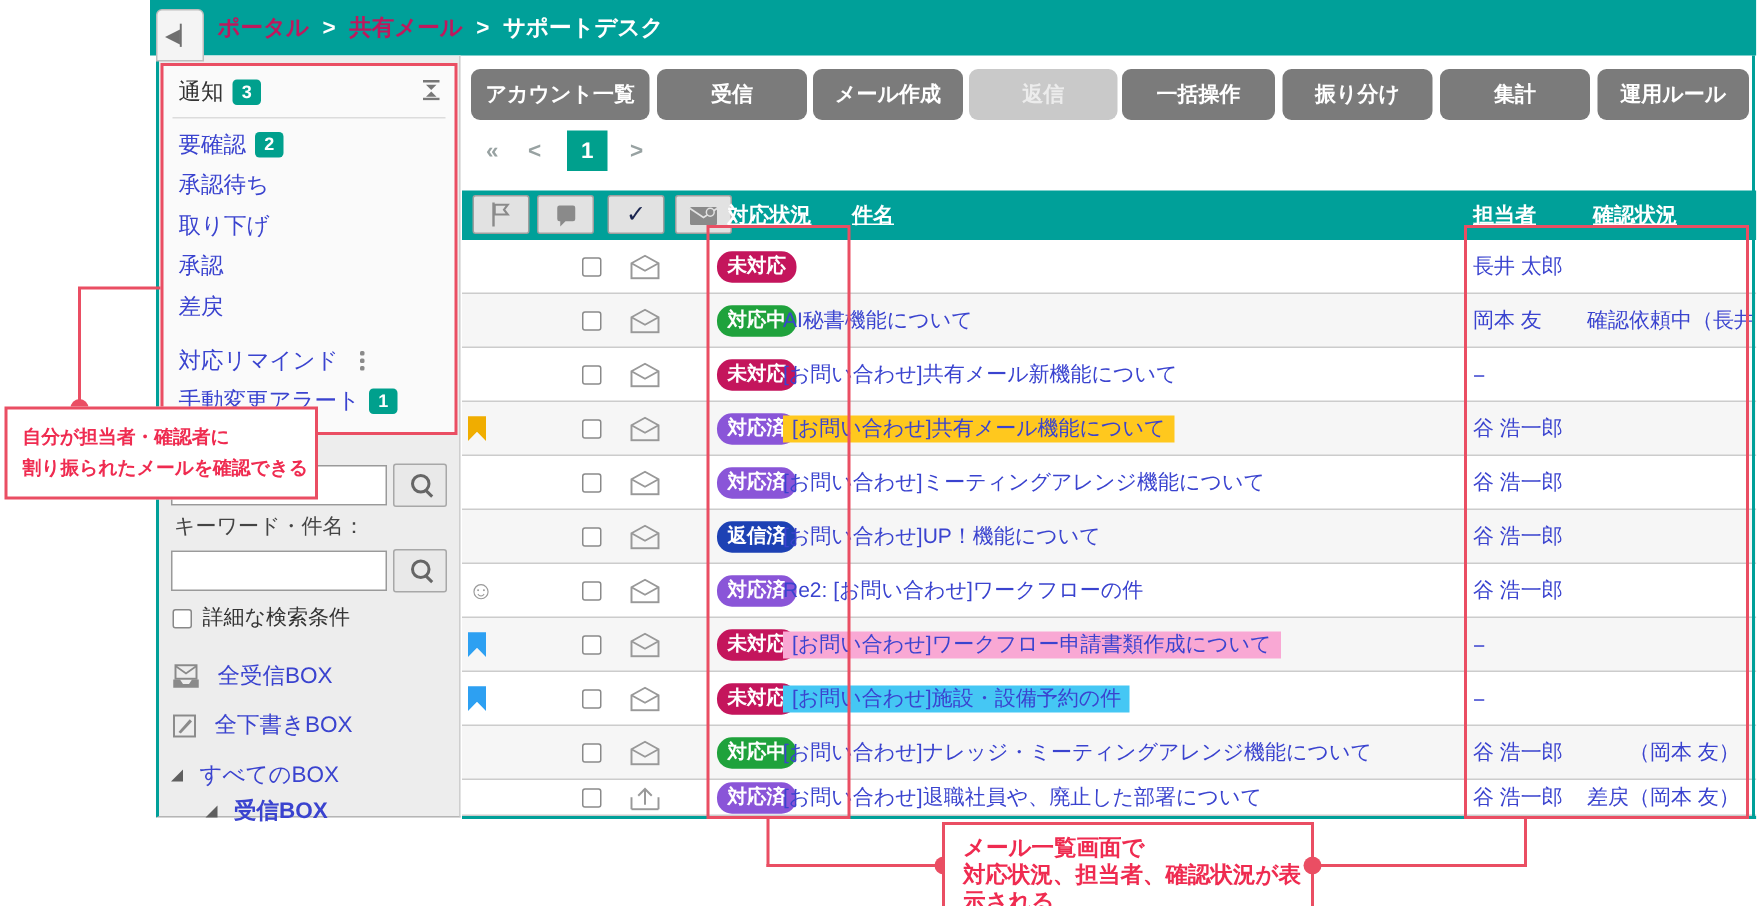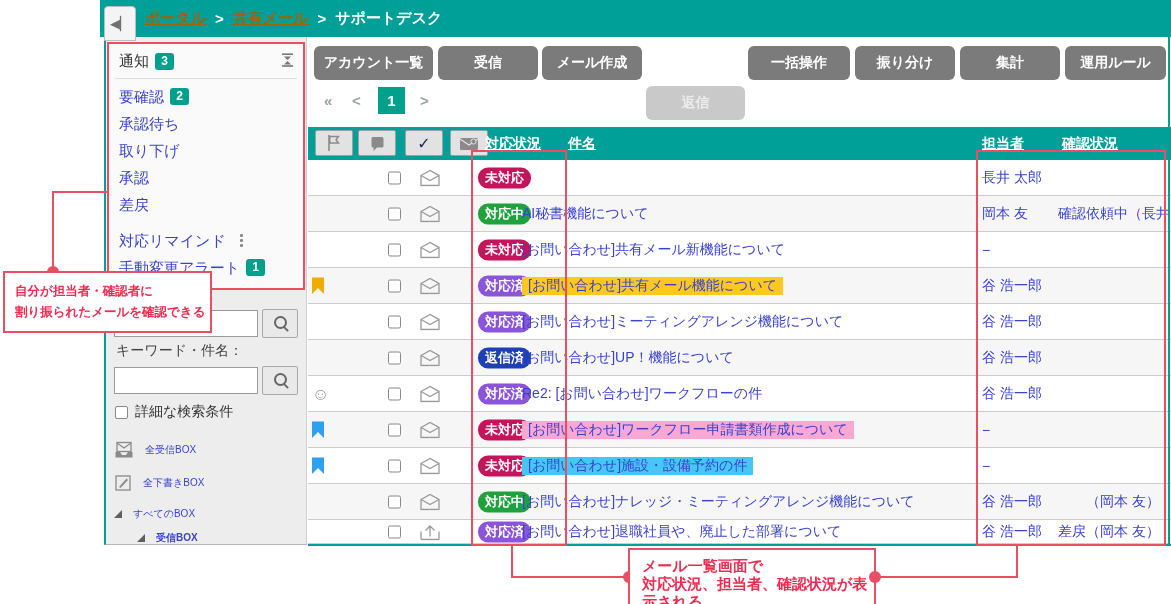--- a/index.html
+++ b/index.html
@@ -6,21 +6,21 @@
   .screen{position:relative;width:1171px;height:604px;background:#fff;overflow:hidden;
           font-family:"Liberation Sans","DejaVu Sans",sans-serif;}
   a{cursor:pointer;}
   
   .topbar{position:absolute;left:100px;top:0;width:1071px;height:37px;background:#00a099;}
   .collapse-tab{position:absolute;left:104px;top:6px;width:30px;height:33px;background:#f4f4f4;
                 border:1px solid #bdbdbd;border-radius:4px 4px 0 0;z-index:2;display:flex;
                 align-items:center;justify-content:center;color:#6f6f6f;font-size:13px;font-weight:bold;}
   .breadcrumb{position:absolute;left:145px;top:0;height:37px;display:flex;align-items:center;gap:9px;
               color:#fff;font-size:15px;font-weight:bold;z-index:2;}
-  .breadcrumb a{color:#a16207;text-decoration:underline;}
+  .breadcrumb a{color:#be185d;}
   .breadcrumb .sep{font-weight:bold;}
   
   .sidebar{position:absolute;left:104px;top:37px;width:203px;height:508px;background:#ededed;
            border-left:2px solid #00a099;border-right:1px solid #cfcfcf;border-bottom:1px solid #b5b5b5;
            box-sizing:border-box;}
   .notif-panel{position:absolute;left:1px;top:5px;width:198px;height:248px;border:2px solid #ea4e63;
                background:#fafafa;box-sizing:border-box;z-index:3;}
   .notif-head{display:flex;align-items:center;padding:8px 8px 5px 10px;font-size:15px;color:#333;}
   .notif-head .spacer{flex:1;}
   .tbadge{display:inline-block;margin-left:6px;min-width:11px;height:17px;line-height:17px;text-align:center;
@@ -33,27 +33,27 @@
   .vdots i{width:3px;height:3px;background:#8a8a8a;border-radius:1px;}
   .s-input{position:absolute;left:8px;width:144px;height:27px;border:1px solid #9a9a9a;background:#fff;
            box-sizing:border-box;font-family:inherit;}
   .s-btn{position:absolute;left:156px;width:36px;height:29px;border:1px solid #a8a8a8;background:#e9e9e9;
          border-radius:2px;cursor:pointer;}
   .mag{display:inline-block;width:9px;height:9px;border:2px solid #666;border-radius:50%;position:relative;}
   .mag:after{content:"";position:absolute;width:2px;height:6px;background:#666;left:9px;top:8px;transform:rotate(-45deg);}
   .s-label{position:absolute;left:10px;font-size:14px;color:#444;}
   .adv-row{position:absolute;left:9px;display:flex;gap:7px;align-items:center;font-size:14px;color:#333;}
   .cbx{display:inline-block;width:13px;height:13px;border:1px solid #888;background:#fff;border-radius:2px;box-sizing:border-box;}
-  .box-item{position:absolute;display:flex;align-items:center;gap:11px;font-size:10px;color:#3a43cf;cursor:pointer;}
+  .box-item{position:absolute;display:flex;align-items:center;gap:11px;font-size:15px;color:#3a43cf;cursor:pointer;}
   .box-item.bold{font-weight:bold;}
   .tri{width:0;height:0;border-bottom:8px solid #5f5f5f;border-left:8px solid transparent;}
   
   .tbtn{position:absolute;top:46px;height:34px;background:#7b7b7b;color:#fff;border:none;border-radius:6px;
         font-size:14px;font-weight:bold;font-family:inherit;cursor:pointer;}
-  .tbtn.disabled{background:#c9c9c9;color:#ececec;cursor:default;margin-top:40px;}
+  .tbtn.disabled{background:#c9c9c9;color:#ececec;cursor:default;}
   
   .pag-sym{position:absolute;top:88px;height:26px;line-height:26px;color:#98a2a2;font-size:15px;font-weight:bold;cursor:pointer;}
   .pag-cur{position:absolute;top:87px;width:27px;height:27px;background:#00a08d;color:#fff;text-align:center;
            line-height:27px;font-weight:bold;font-size:15px;}
   
   .thead{position:absolute;left:308px;top:127px;width:863px;height:33px;background:#00a099;}
   .hbtn{position:absolute;top:3px;width:38px;height:26px;background:#e2e2e2;border:1px solid #9f9f9f;
         border-radius:2px;display:flex;align-items:center;justify-content:center;cursor:pointer;box-sizing:border-box;}
   .hlabel{position:absolute;top:0;height:33px;line-height:33px;color:#fff;font-size:14px;font-weight:bold;
           text-decoration:underline;cursor:pointer;}

